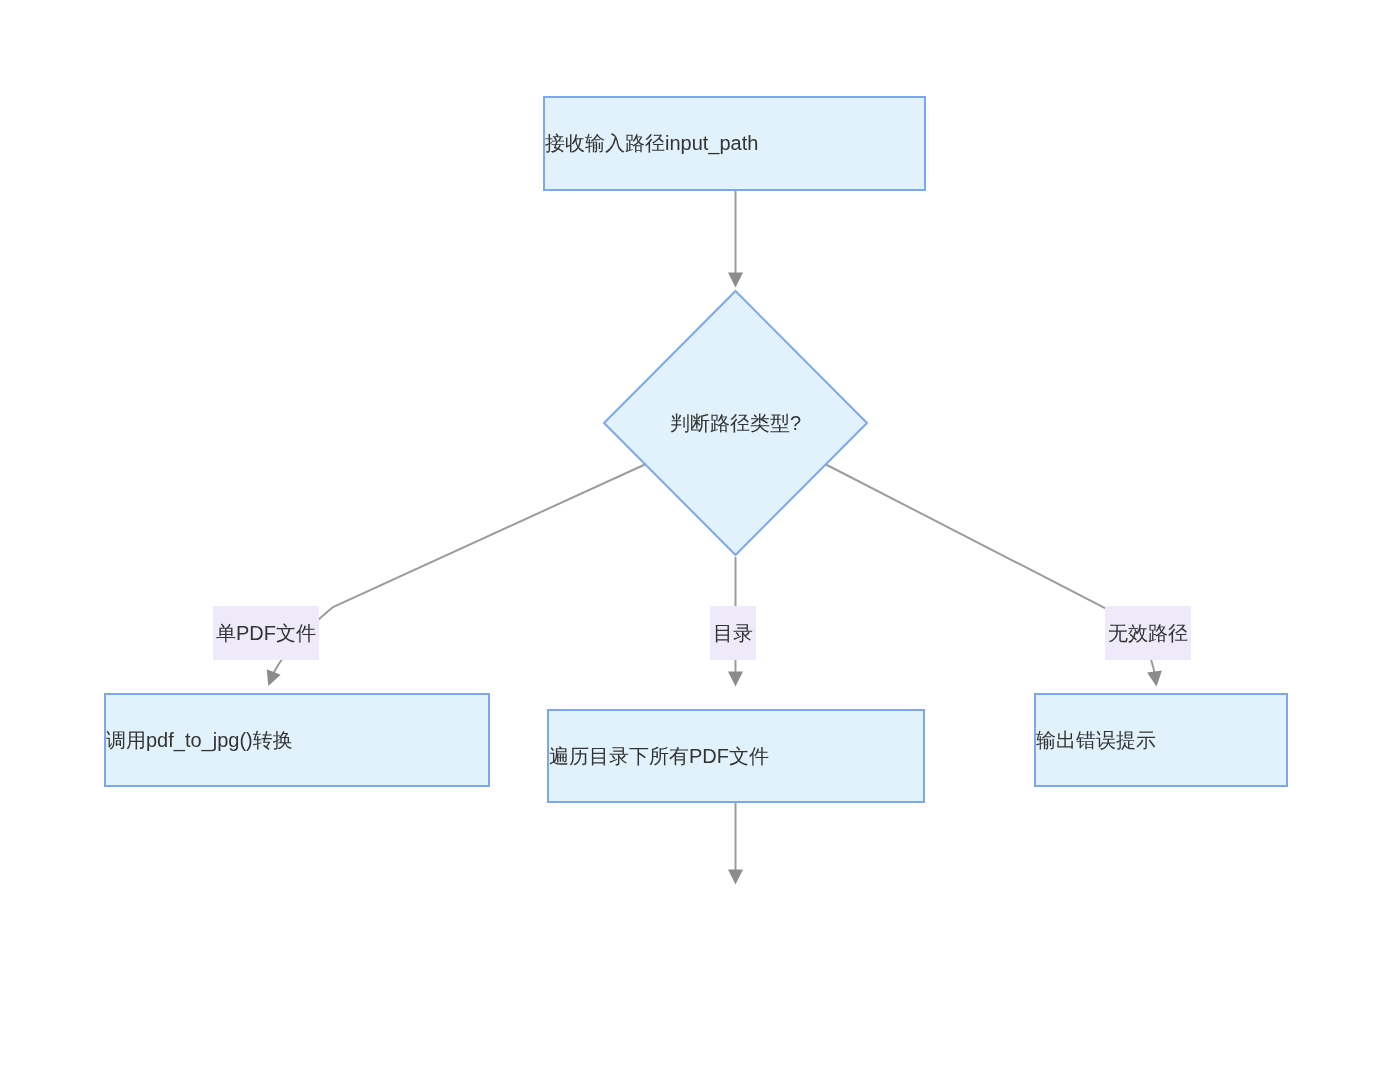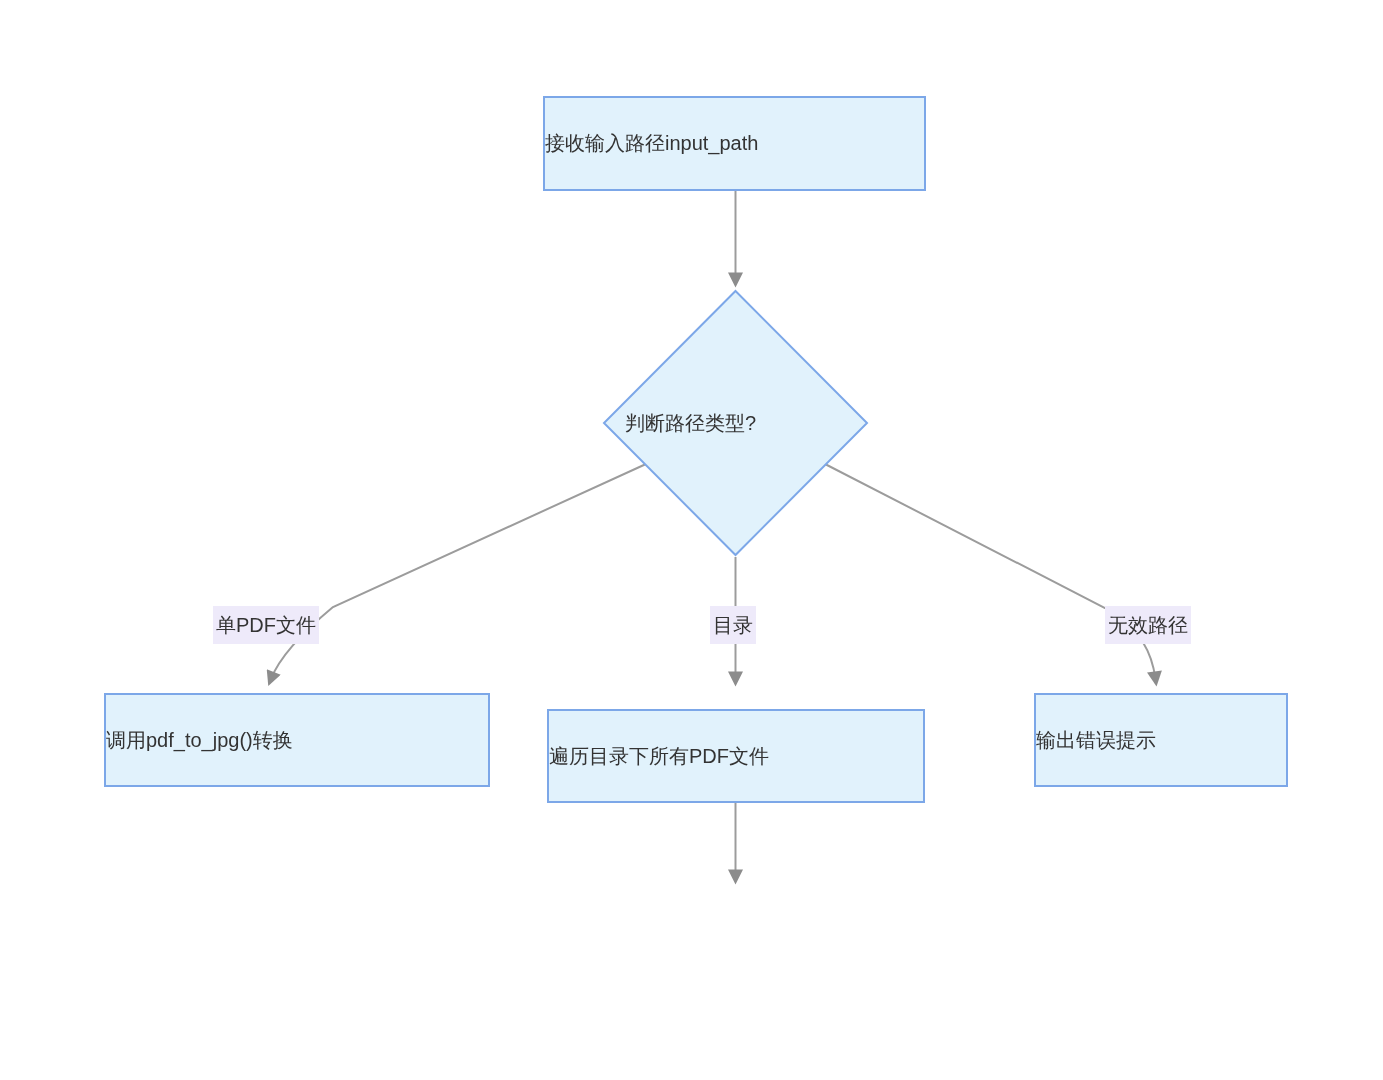--- a/index.html
+++ b/index.html
@@ -50,29 +50,30 @@
     justify-content: flex-start;
     color: var(--text-color);
     font-size: 20px;
     text-align: center;
   }
   .decision-label {
     position: absolute;
     z-index: 2;
     color: var(--text-color);
     font-size: 20px;
+    text-align: center;
   }
   .edge-label {
     position: absolute;
     z-index: 3;
     background: var(--label-bg);
     color: var(--text-color);
     font-size: 20px;
     line-height: 30px;
-    padding: 4px 3px;
+    padding: 12px 3px;
     white-space: nowrap;
   }
 </style>
 </head>
 <body>
 
 <div class="canvas">
 
   <svg class="edges-layer" viewBox="0 0 1383 1080" xmlns="http://www.w3.org/2000/svg">
     <defs>

